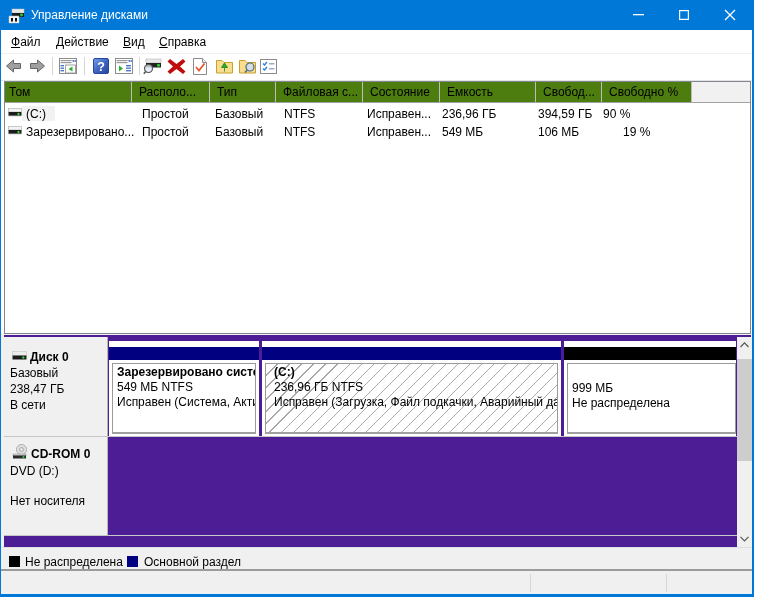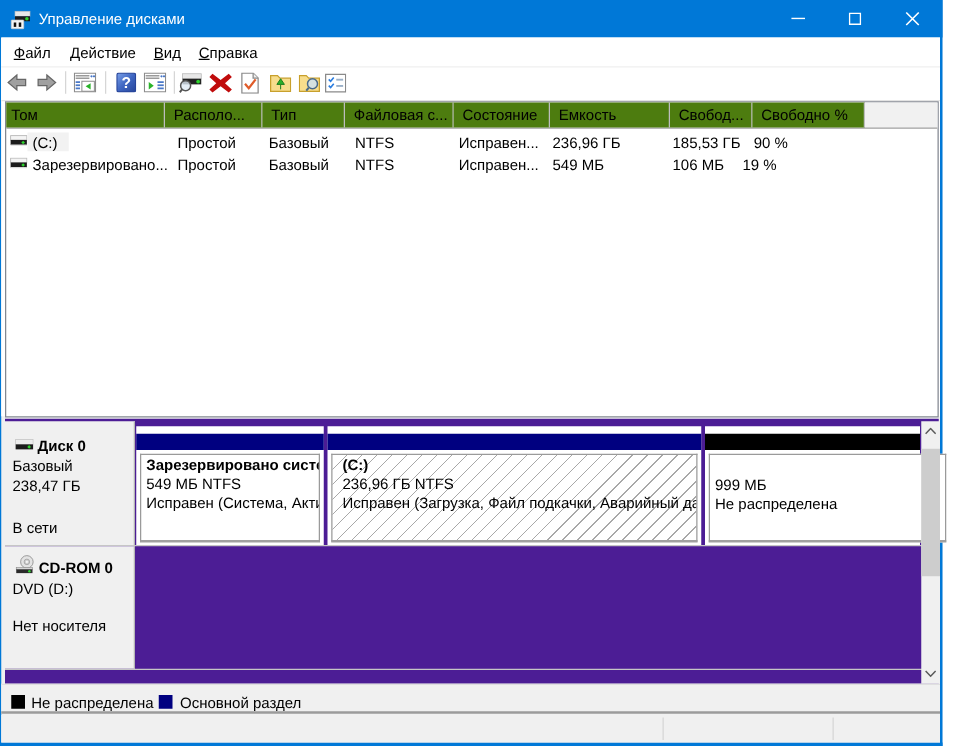--- a/index.html
+++ b/index.html
@@ -147,50 +147,50 @@
     <path d="M10.5 4.6 L12 6 L10.5 7.4 L9 6 Z" fill="#2dd42d"></path>
     <rect x="0.5" y="7.6" width="13" height="1" fill="#dadada"></rect>
   </svg>
   <div class="abs" style="left:17px;top:24px;width:33px;height:15px;background:#f2f2f2"></div>
       <div class="cell" style="left:21px;top:25px">(C:)</div>
   <div class="cell" style="left:137px;top:25px">Простой</div>
   <div class="cell" style="left:210px;top:25px">Базовый</div>
   <div class="cell" style="left:279px;top:25px">NTFS</div>
   <div class="cell" style="left:362px;top:25px">Исправен...</div>
   <div class="cell" style="left:437px;top:25px">236,96 ГБ</div>
-  <div class="cell" style="left:533px;top:25px">185,53 ГБ</div>
+  <div class="cell" style="left:533px;top:25px">394,59 ГБ</div>
   <div class="cell" style="left:598px;top:25px">90 %</div>
   <svg class="abs" style="left:3px;top:44px" width="14" height="9" viewBox="0 0 14 9">
     <rect x="0.5" y="0.5" width="13" height="3.5" fill="#f4f4f4" stroke="#b5b5b5" stroke-width="0.7"></rect>
     <rect x="0.5" y="4" width="13" height="4" fill="#1c1c1c"></rect>
     <path d="M10.5 4.6 L12 6 L10.5 7.4 L9 6 Z" fill="#2dd42d"></path>
     <rect x="0.5" y="7.6" width="13" height="1" fill="#dadada"></rect>
   </svg>
   <div class="cell" style="left:21px;top:43px">Зарезервировано...</div>
   <div class="cell" style="left:137px;top:43px">Простой</div>
   <div class="cell" style="left:210px;top:43px">Базовый</div>
   <div class="cell" style="left:279px;top:43px">NTFS</div>
   <div class="cell" style="left:362px;top:43px">Исправен...</div>
   <div class="cell" style="left:437px;top:43px">549 МБ</div>
   <div class="cell" style="left:533px;top:43px">106 МБ</div>
-  <div class="cell" style="left:589px;top:43px">19 %</div>
+  <div class="cell" style="left:618px;top:43px">19 %</div>
  </div>
  <div id="graph">
 
   <div class="abs" style="left:0;top:2px;width:747px;height:99px">
     <div class="dhead" style="top:0;height:99px">
       <svg class="abs" style="left:8px;top:14px" width="15" height="10" viewBox="0 0 15 10">
         <rect x="0.5" y="0.5" width="14" height="4" fill="#ededed" stroke="#c2c2c2" stroke-width="0.6"></rect>
         <rect x="0.5" y="4.5" width="14" height="4" fill="#1c1c1c"></rect>
         <path d="M11.3 5 L12.8 6.5 L11.3 8 L9.8 6.5 Z" fill="#2dd42d"></path>
       </svg>
       <div class="abs" style="left:26px;top:13px;font-weight:bold">Диск 0</div>
       <div class="abs" style="left:6px;top:29px">Базовый</div>
       <div class="abs" style="left:6px;top:45px">238,47 ГБ</div>
-      <div class="abs" style="left:6px;top:78px">В сети</div>
+      <div class="abs" style="left:6px;top:61px">В сети</div>
     </div>
 
     <div class="abs" style="left:105px;top:4px;width:150px;height:95px;background:#fff">
       <div class="band" style="left:0;width:150px;background:#000080"></div>
       <div class="pbody" style="left:3px;width:144px;padding:1px 0 0 4px">
         <div style="font-weight:bold;white-space:nowrap">Зарезервировано систем</div>
         <div style="white-space:nowrap">549 МБ NTFS</div>
         <div style="white-space:nowrap">Исправен (Система, Акти</div>
       </div>
     </div>
@@ -199,21 +199,21 @@
       <div class="band" style="left:0;width:299px;background:#000080"></div>
       <div class="pbody hatch" style="left:3px;width:293px;padding:1px 0 0 8px">
         <div style="font-weight:bold;white-space:nowrap">(C:)</div>
         <div style="white-space:nowrap">236,96 ГБ NTFS</div>
         <div style="white-space:nowrap">Исправен (Загрузка, Файл подкачки, Аварийный дам</div>
       </div>
     </div>
 
     <div class="abs" style="left:560px;top:4px;width:172px;height:95px;background:#fff">
       <div class="band" style="left:0;width:172px;background:#000"></div>
-      <div class="pbody" style="left:3px;width:190px;padding:17px 18px 0 4px">
+      <div class="pbody" style="left:3px;width:169px;padding:17px 18px 0 4px">
         <div style="white-space:nowrap">999 МБ</div>
         <div style="white-space:nowrap">Не распределена</div>
       </div>
     </div>
     <div class="abs" style="left:0;top:99px;width:734px;height:1px;background:#c6c6c6"></div>
   </div>
 
   <div class="abs" style="left:0;top:102px;width:734px;height:99px">
     <div class="dhead" style="top:0;height:98px">
       <svg class="abs" style="left:8px;top:7px" width="17" height="16" viewBox="0 0 17 16">

